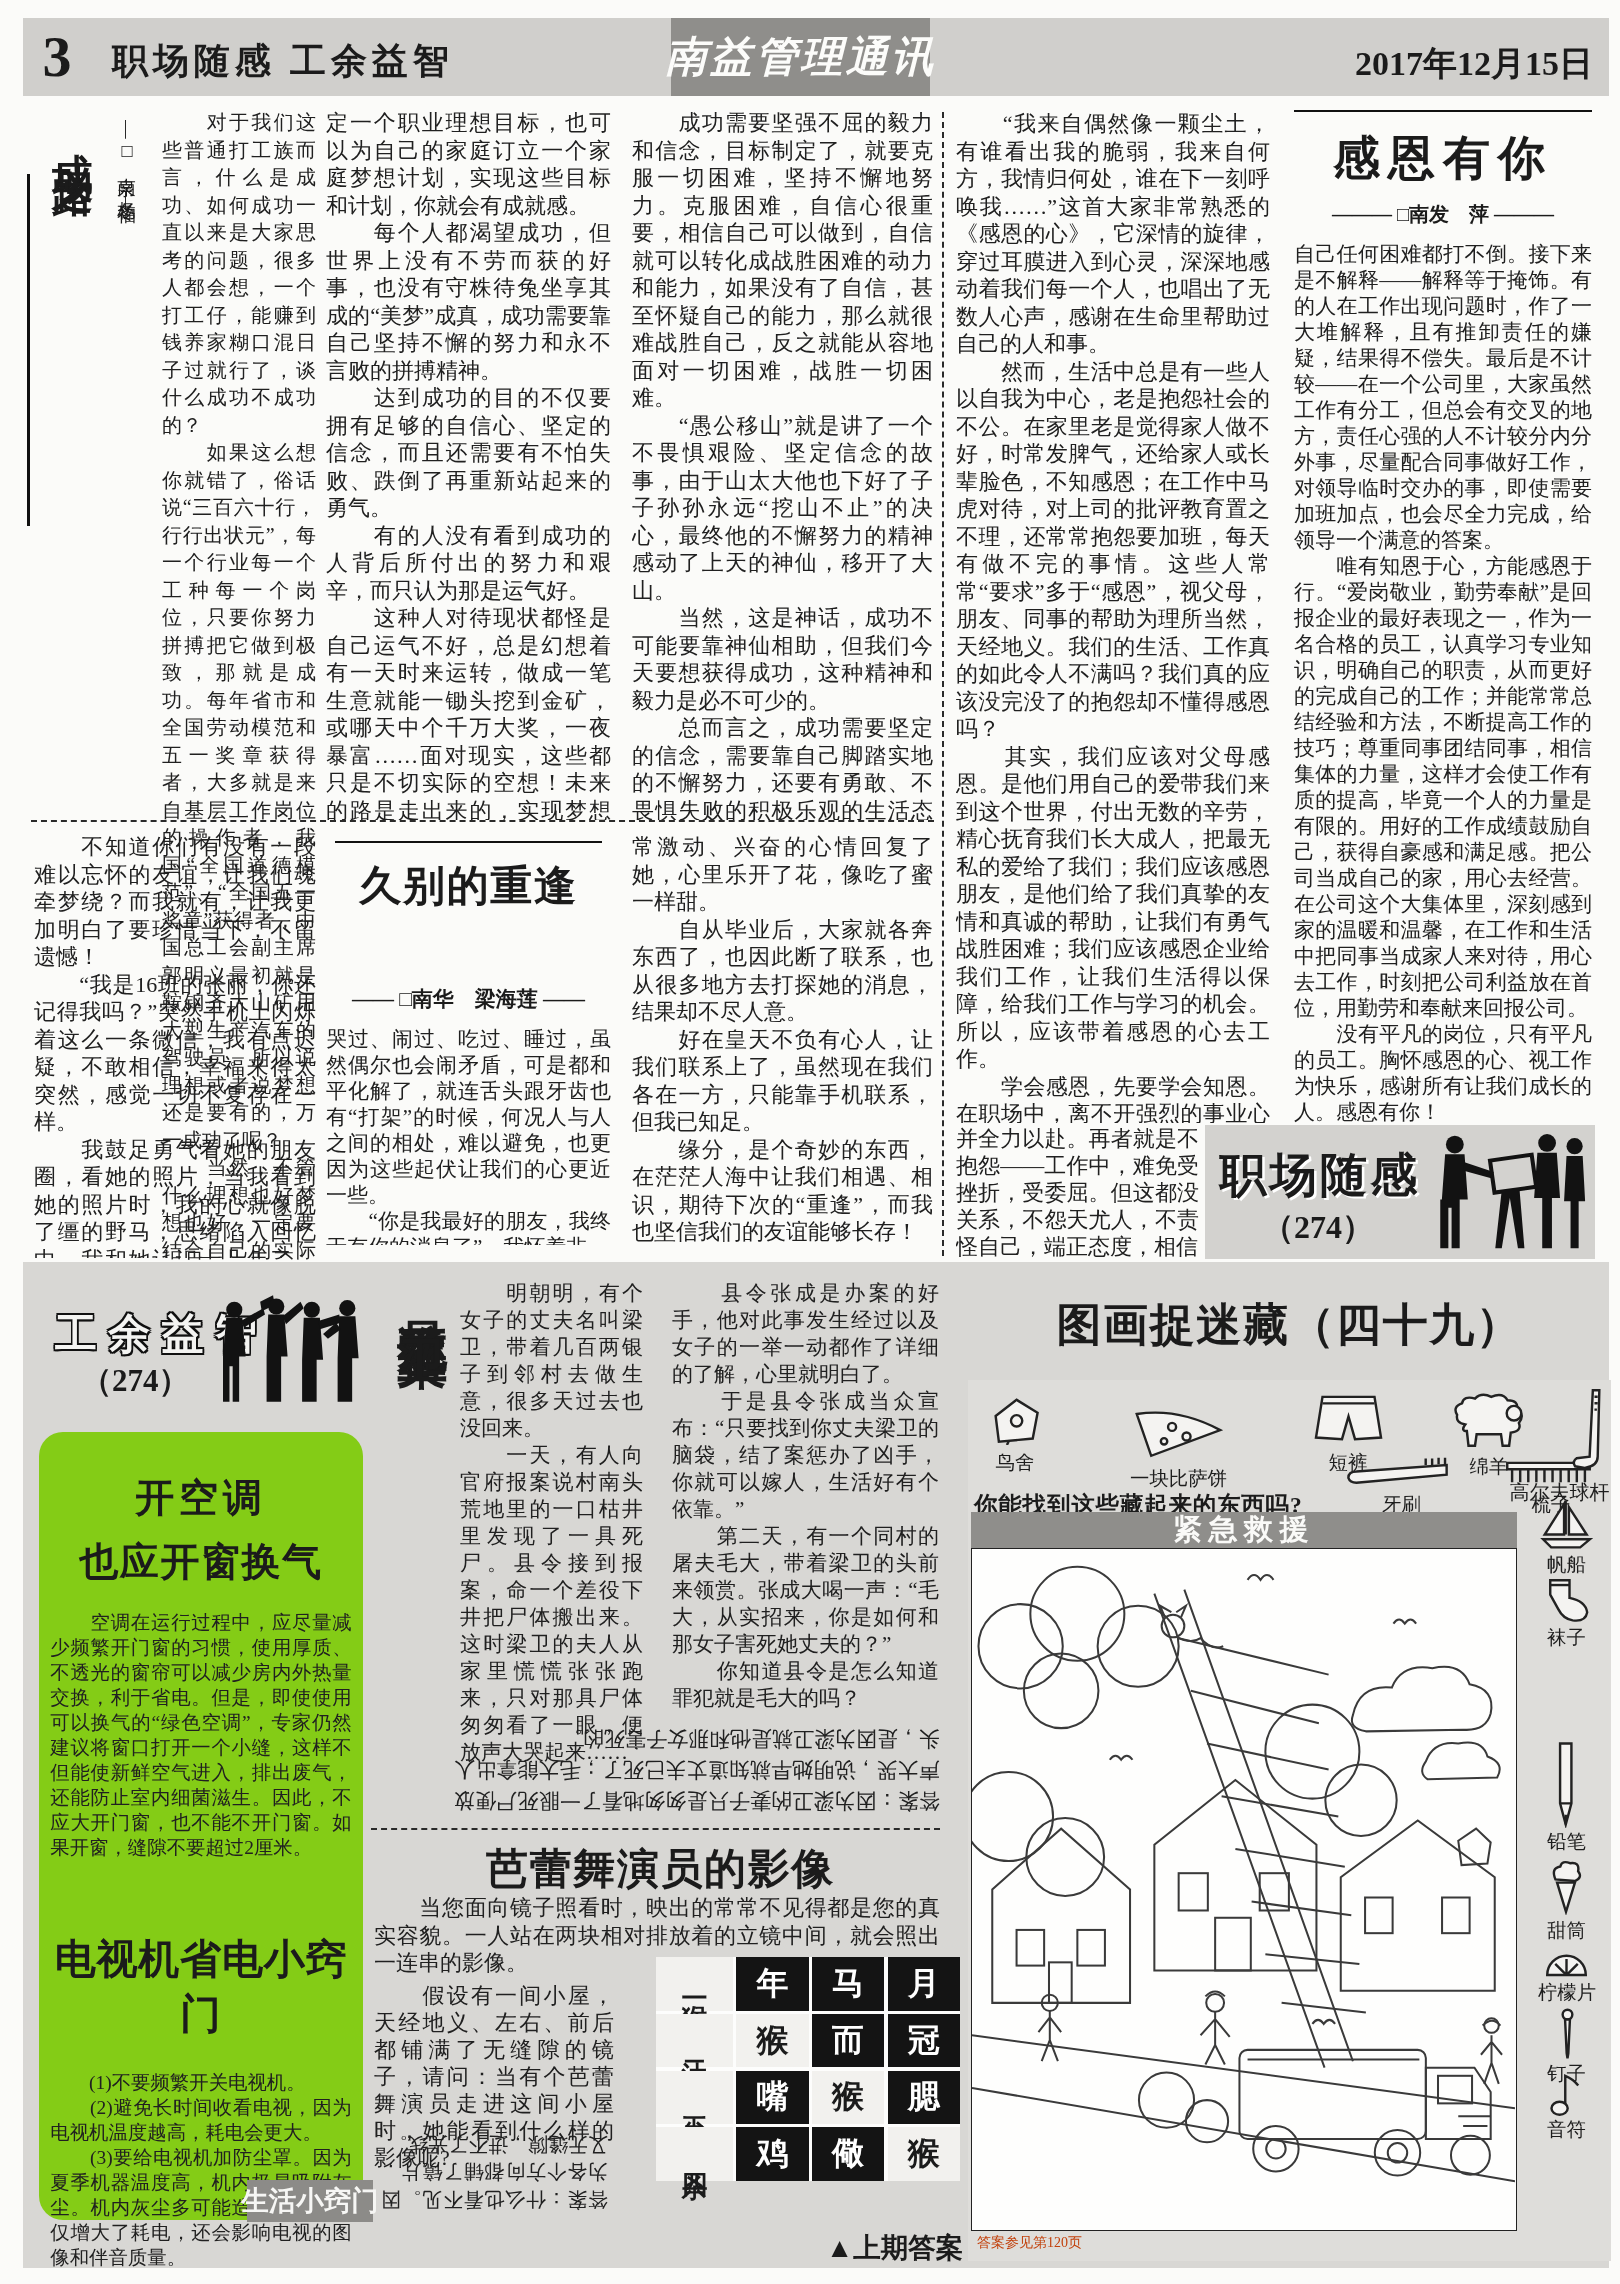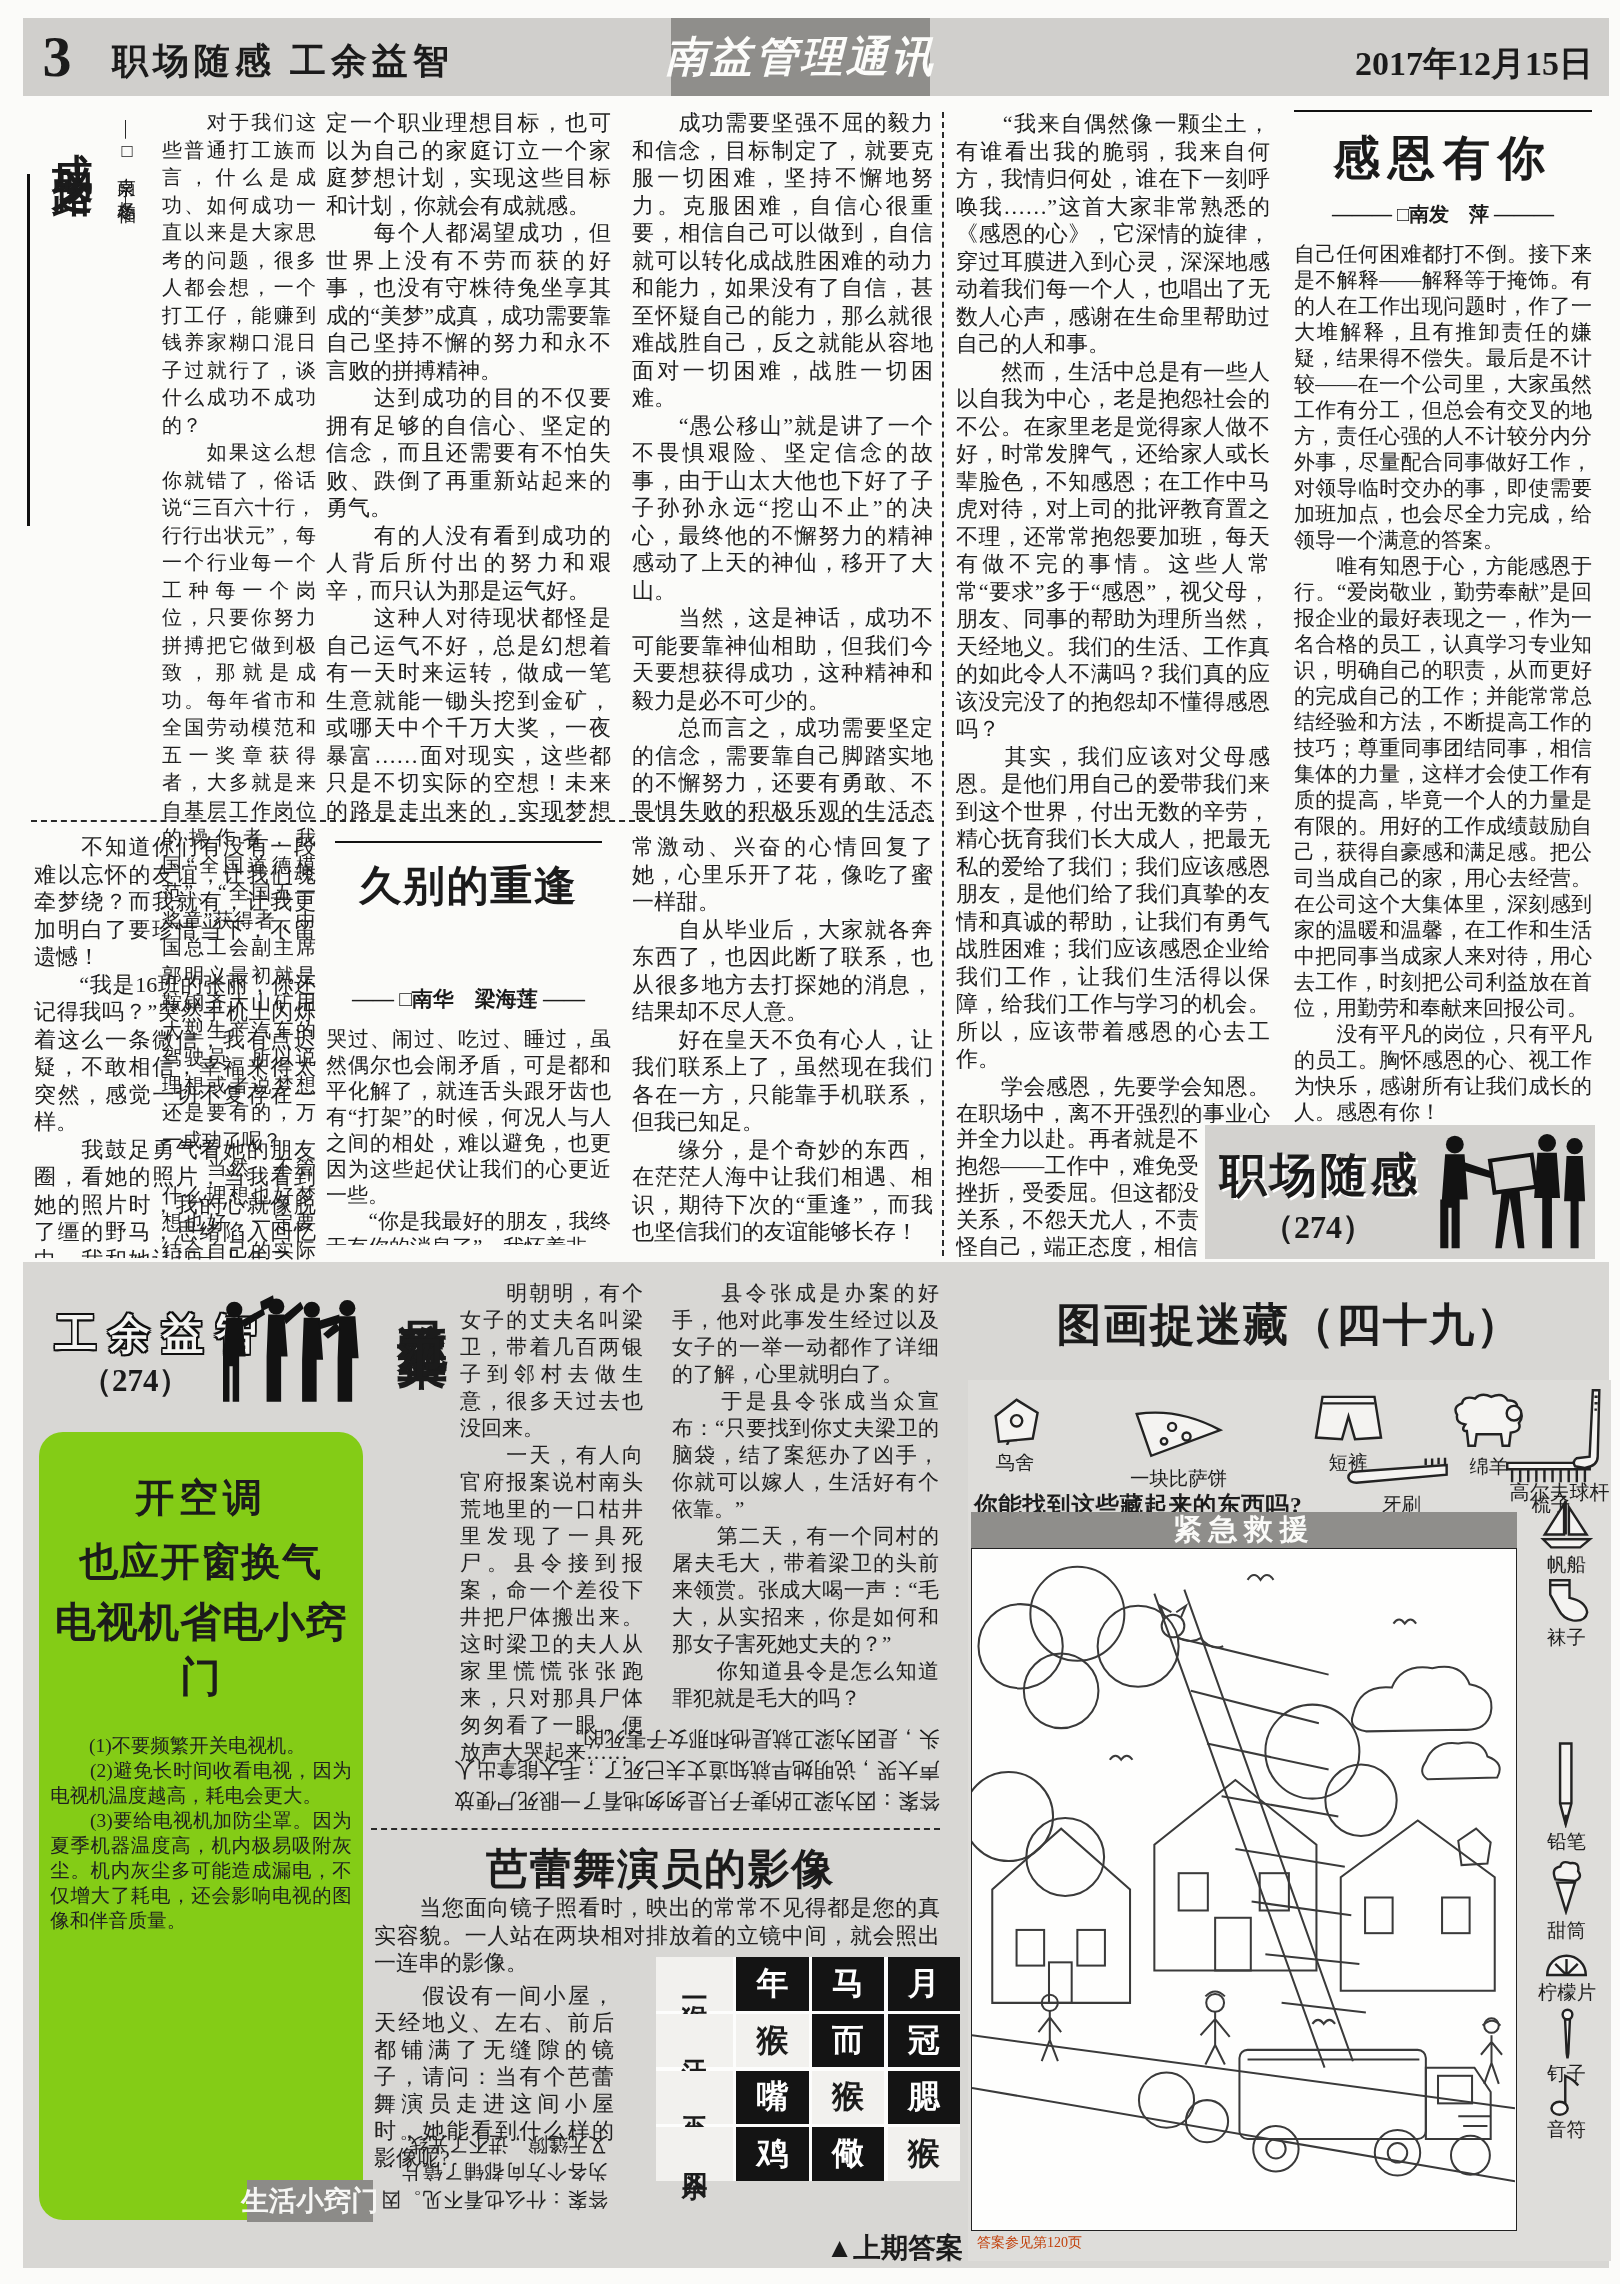--- a/index.html
+++ b/index.html
@@ -131,20 +131,21 @@
         <circle cx="166" cy="20" r="10"></circle>
           <path d="M156 30 L176 30 L180 82 L172 82 L172 136 L154 136 L154 82 Z"></path>
         <path d="M152 38 L136 52 L142 58 L158 46 Z"></path>
       </g>
     </svg>
   </span>
 
   <div class="abs" style="left:39px;top:1432px;width:324px;height:788px;background:#84cc16;border-radius:24px;">
     <div class="center bold" style="font-size:39px;margin-top:39px;letter-spacing:4.9px;">开空调</div>
     <div class="center bold" style="font-size:39px;margin-top:9.7px;letter-spacing:1.6px;">也应开窗换气</div>
+    <div class="txt" style="margin:21px 11.3px 0;font-size:19.4px;line-height:25px;height:316px;">　　空调在运行过程中，应尽量减少频繁开门窗的习惯，使用厚质、不透光的窗帘可以减少房内外热量交换，利于省电。但是，即使使用可以换气的“绿色空调”，专家仍然建议将窗口打开一个小缝，这样不但能使新鲜空气进入，排出废气，还能防止室内细菌滋生。因此，不应大开门窗，也不能不开门窗。如果开窗，缝隙不要超过2厘米。</div>
     <div class="center bold" style="font-size:41px;margin-top:6.5px;letter-spacing:0.8px;">电视机省电小窍门</div>
     <div class="txt" style="margin:27.5px 11.3px 0;font-size:19.4px;line-height:25px;">　　(1)不要频繁开关电视机。</div>
     <div class="txt" style="margin:0 11.3px;font-size:19.4px;line-height:25px;">　　(2)避免长时间收看电视，因为电视机温度越高，耗电会更大。</div>
     <div class="txt" style="margin:0 11.3px;font-size:19.4px;line-height:25px;">　　(3)要给电视机加防尘罩。因为夏季机器温度高，机内极易吸附灰尘。机内灰尘多可能造成漏电，不仅增大了耗电，还会影响电视的图像和伴音质量。</div>
   </div>
   <div class="abs" style="left:247px;top:2180px;width:126px;height:42px;background:#8c8b88;display:flex;align-items:center;justify-content:center;">
     <span class="bold" style="color:#f6f6f4;font-size:27.5px;white-space:nowrap;">生活小窍门</span>
   </div>
 
   <div class="abs" style="left:385px;top:1280px;width:258px;height:438px;">

